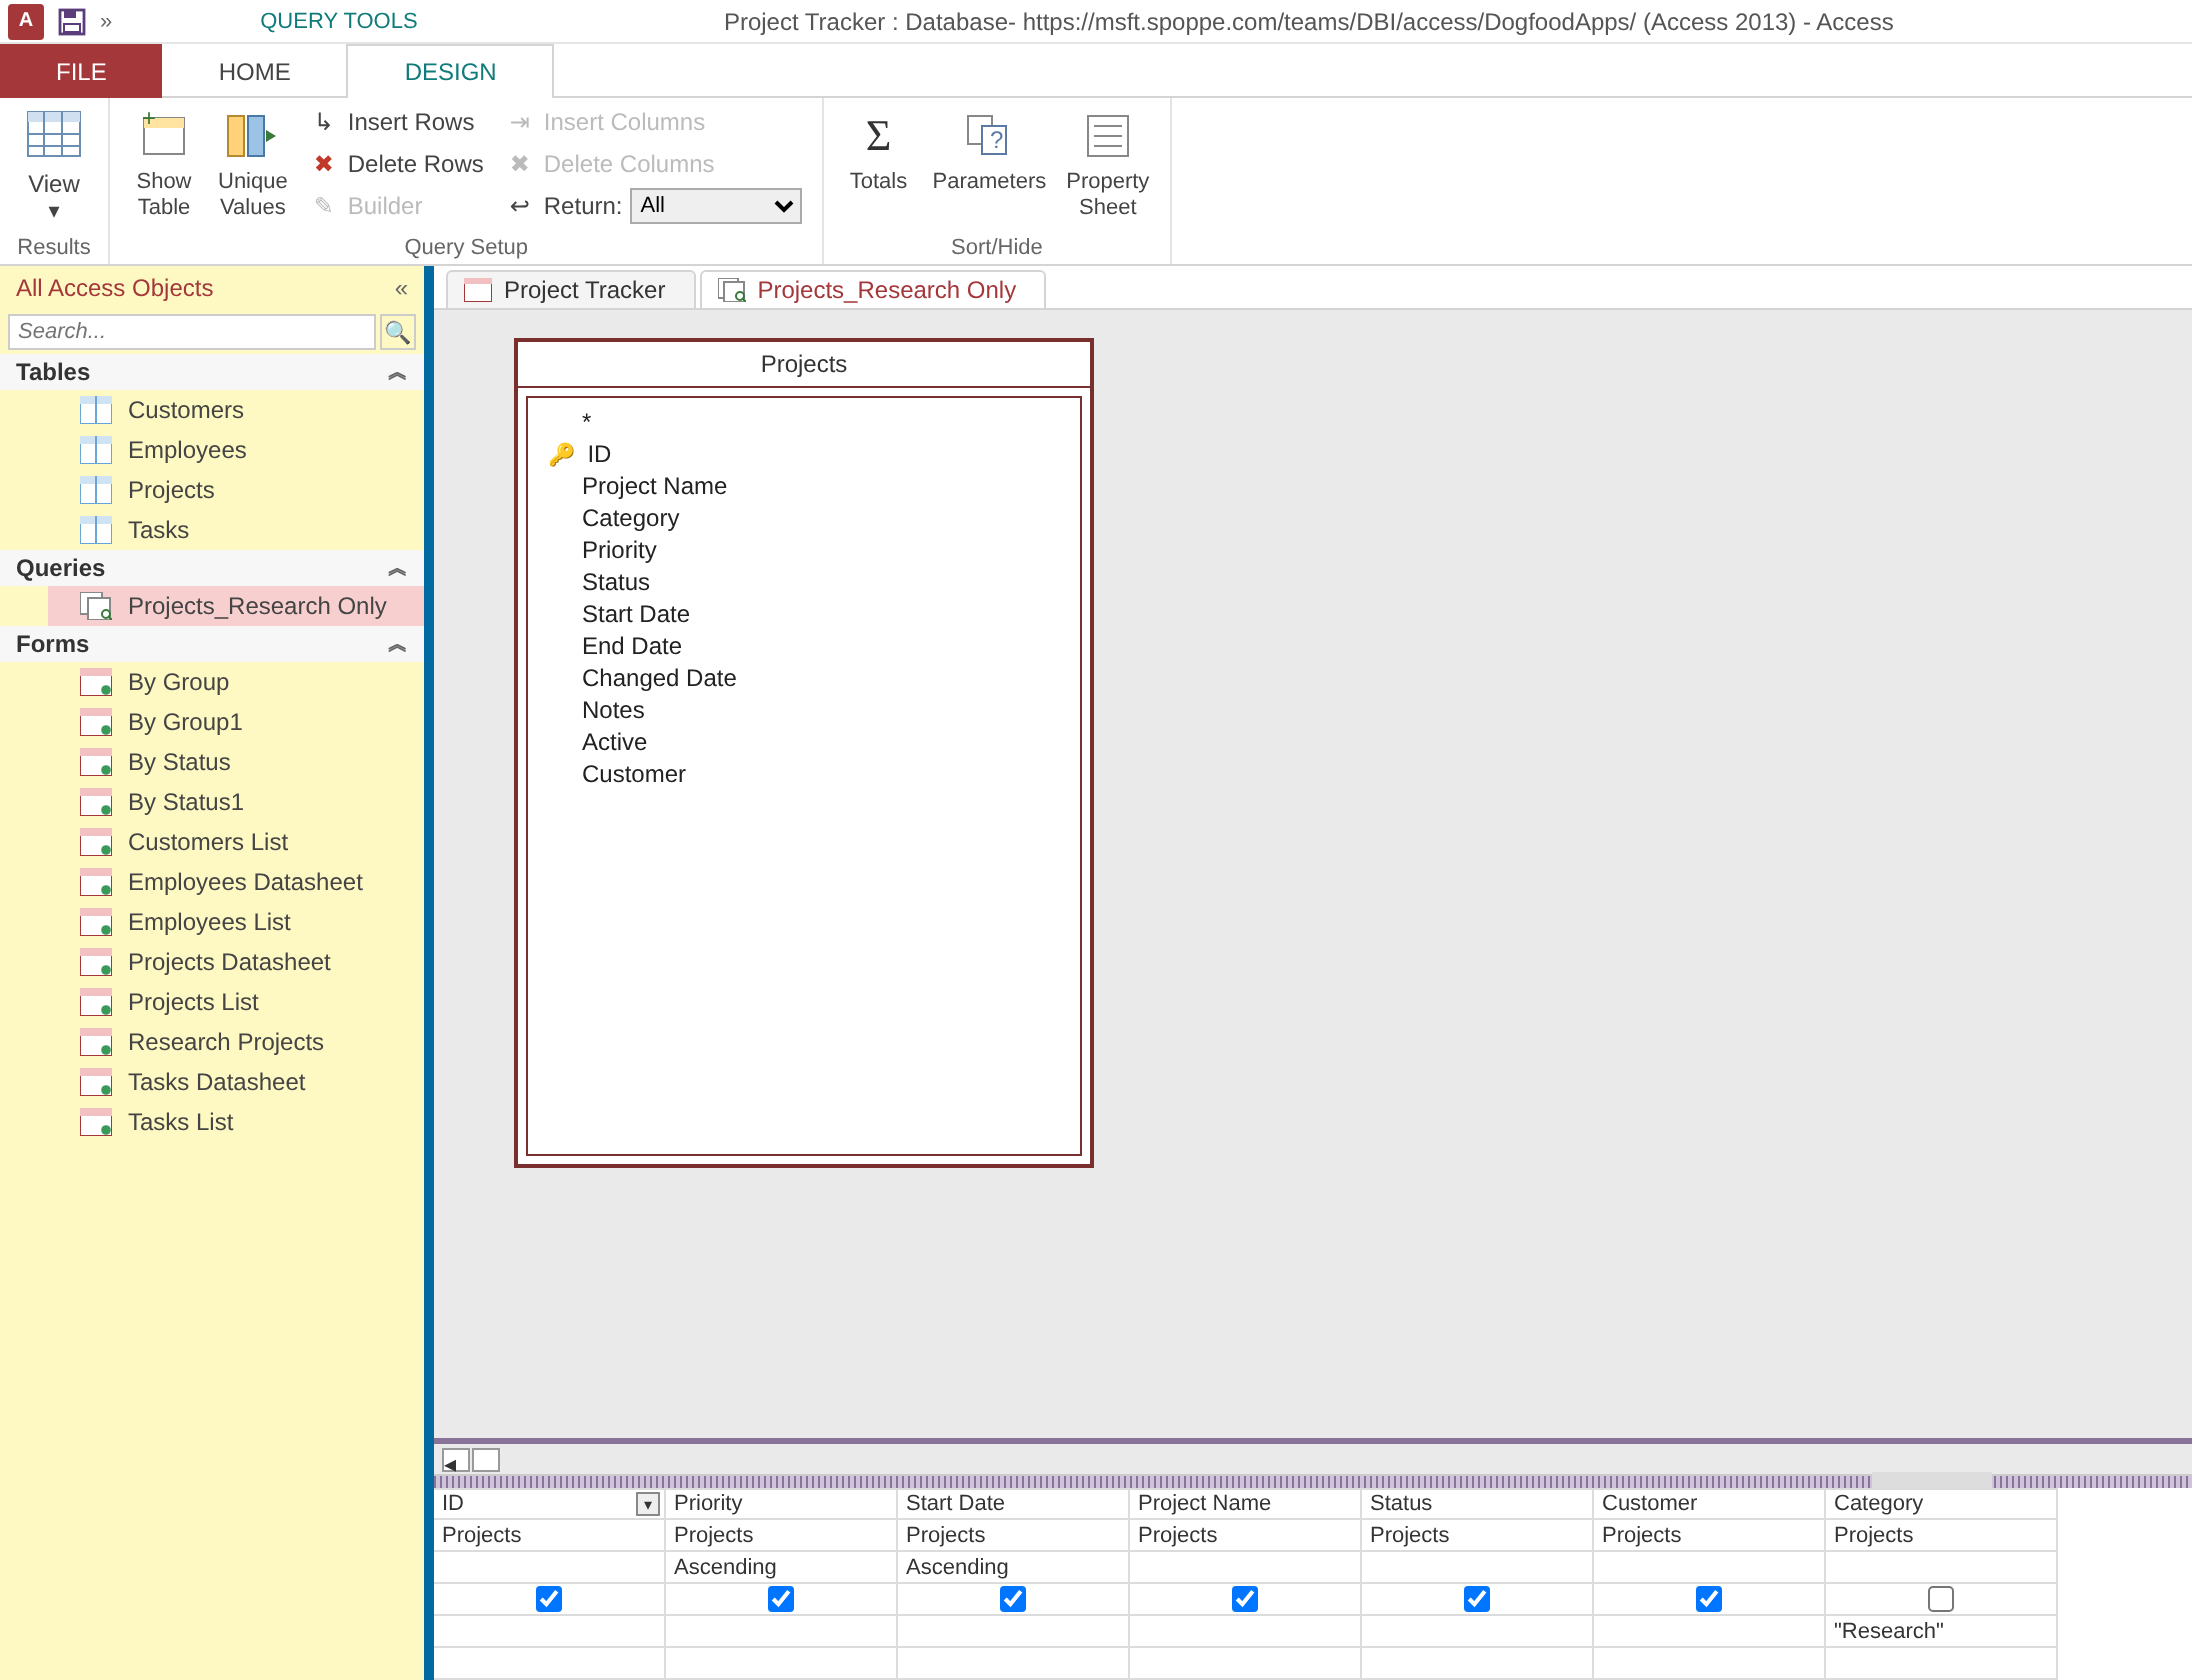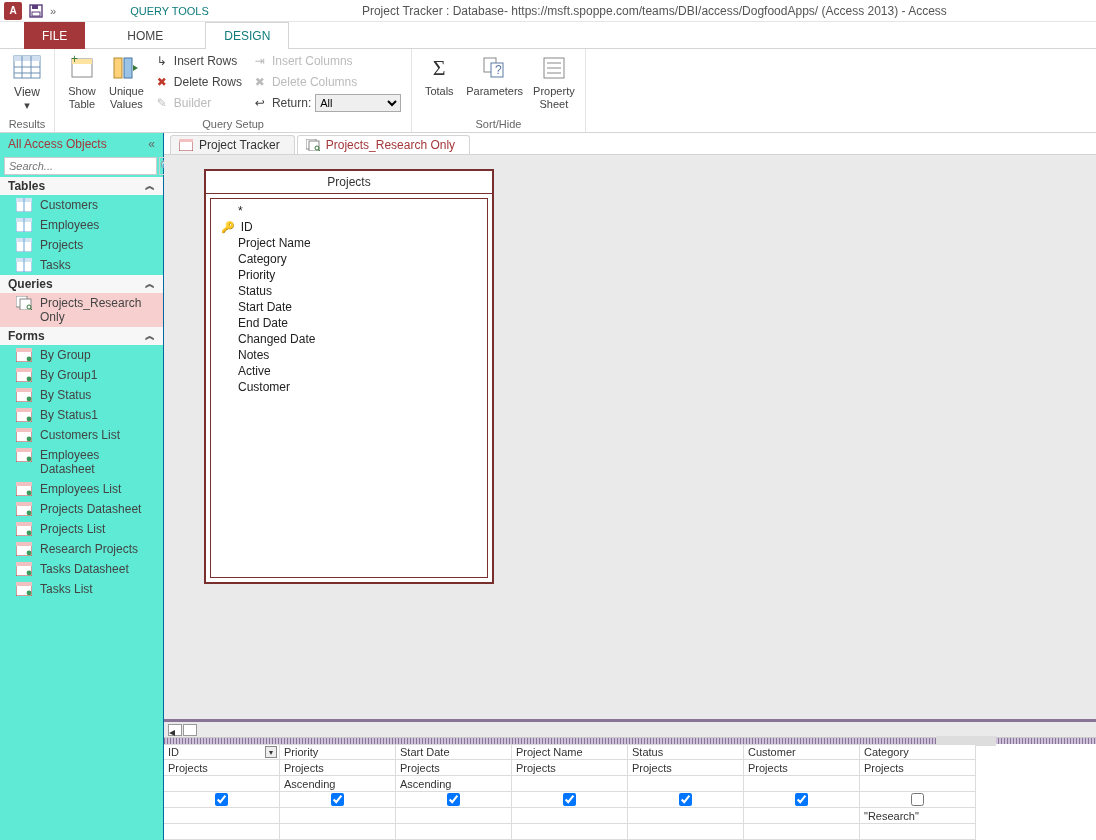--- a/index.html
+++ b/index.html
@@ -9,21 +9,21 @@
 .titlebar { height: 22px; background: #fff; display: flex; align-items: center; border-bottom: 1px solid #e5e5e5; }
 .titlebar .qat { display: flex; align-items: center; padding-left: 4px; gap: 6px; }
 .titlebar .qat .access-icon { width: 18px; height: 18px; background: #a4373a; color: #fff; display: flex; align-items: center; justify-content: center; font-weight: bold; border-radius: 2px; font-size: 10px;}
 .titlebar .qat .save-icon { width: 16px; height: 16px; color: #2b579a; }
 .titlebar .qat .more-icon { font-size: 11px; color: #666; }
 .titlebar .tool-tab { margin-left: 60px; color: #0f7b7b; font-size: 11px; padding: 2px 14px; }
 .titlebar .title { flex: 1; text-align: center; color: #555; font-size: 12px; padding-right: 10px;}
 
 
 .tabs { height: 27px; display: flex; align-items: stretch; background: #fff; }
-.tabs .tab { padding: 0 18px; display: flex; align-items: center; font-size: 12px; color: #444; cursor: pointer; margin-left: 24px; }
+.tabs .tab { padding: 0 28px; display: flex; align-items: center; font-size: 12px; color: #444; cursor: pointer; }
 .tabs .tab.file { background: #a4373a; color: #fff; }
 .tabs .tab.active { color: #0f7b7b; border: 1px solid #d4d4d4; border-bottom: none; background: #fff; }
 .ribbon-border { border-bottom: 1px solid #d4d4d4; margin-top: -1px; }
 
 
 .ribbon { height: 84px; background: #fff; border-bottom: 1px solid #d4d4d4; display: flex; }
 .ribbon-group { border-right: 1px solid #e4e4e4; padding: 2px 6px 0 6px; display: flex; flex-direction: column; }
 .ribbon-group .group-label { text-align: center; font-size: 11px; color: #666; margin-top: auto; margin-bottom: 2px;}
 .ribbon-group .group-body { display: flex; gap: 2px; flex: 1; align-items: flex-start; }
 .big-btn { display: flex; flex-direction: column; align-items: center; padding: 2px 4px; cursor: pointer; min-width: 42px; }
@@ -31,29 +31,29 @@
 .big-btn .lbl { font-size: 11px; text-align: center; line-height: 1.2; color: #444; }
 .small-btn-col { display: flex; flex-direction: column; gap: 1px; }
 .small-btn { display: flex; align-items: center; gap: 4px; padding: 1px 4px; font-size: 11px; cursor: pointer; color: #444; height: 20px;}
 .small-btn.disabled { color: #bbb; }
 .small-btn .si { width: 16px; height: 16px; display: flex; align-items: center; justify-content: center; }
 .return-row { display: flex; align-items: center; gap: 4px; }
 .return-row select { font-size: 11px; width: 86px; height: 18px; border: 1px solid #aaa;}
 
 
 .main { display: flex; height: calc(840px - 22px - 27px - 84px); }
-.nav-pane { width: 164px; border-right: 1px solid #0369a1; background: #5eead4; display: flex; flex-direction: column; }
+.nav-pane { width: 217px; border-right: 5px solid #0369a1; background: #fef9c3; display: flex; flex-direction: column; }
 .nav-header { color: #a4373a; font-size: 17px; padding: 4px 8px; display: flex; align-items: center; justify-content: space-between; }
 .nav-header .chev { font-size: 12px; color: #666; cursor: pointer;}
 .nav-search { display: flex; padding: 2px 4px; gap: 2px;}
 .nav-search input { flex: 1; border: 1px solid #ccc; height: 18px; padding: 0 4px; font-style: italic; color: #888; font-size: 11px;}
 .nav-search .sbtn { width: 18px; height: 18px; border: 1px solid #ccc; display: flex; align-items: center; justify-content: center; cursor: pointer; color: #777; font-size: 11px;}
 .nav-section { padding: 2px 8px; font-weight: 600; color: #333; display: flex; justify-content: space-between; align-items: center; background: #f7f7f7; cursor: pointer; font-size:12px;}
 .nav-section .chev2 { font-size: 10px; color: #666; }
-.nav-item { display: flex; align-items: flex-start; gap: 8px; padding: 3px 8px 3px 16px; cursor: pointer; color: #444; font-size: 12px;}
+.nav-item { display: flex; align-items: flex-start; gap: 8px; padding: 3px 8px 3px 16px; cursor: pointer; color: #444; font-size: 12px; margin-left: 24px;}
 .nav-item.selected { background: #f8cfcf; }
 .nav-item .ni-icon { width: 16px; height: 14px; display: flex; align-items: center; justify-content: center;}
 
 
 .workspace { flex: 1; background: #eaeaea; display: flex; flex-direction: column; position: relative;}
 .doc-tabs { height: 22px; background: #fff; border-bottom: 1px solid #d4d4d4; display: flex; align-items: flex-end; padding-left: 6px;}
 .doc-tab { display: flex; align-items: center; gap: 6px; padding: 2px 14px 2px 8px; border: 1px solid #d4d4d4; border-bottom: none; background: #f4f4f4; margin-right: 2px; cursor: pointer; font-size: 11px; border-radius: 3px 3px 0 0;}
 .doc-tab.active { background: #fff; color: #a4373a; font-weight: 500;}
 .doc-tab .dt-icon { width: 14px; height: 12px; }
 

